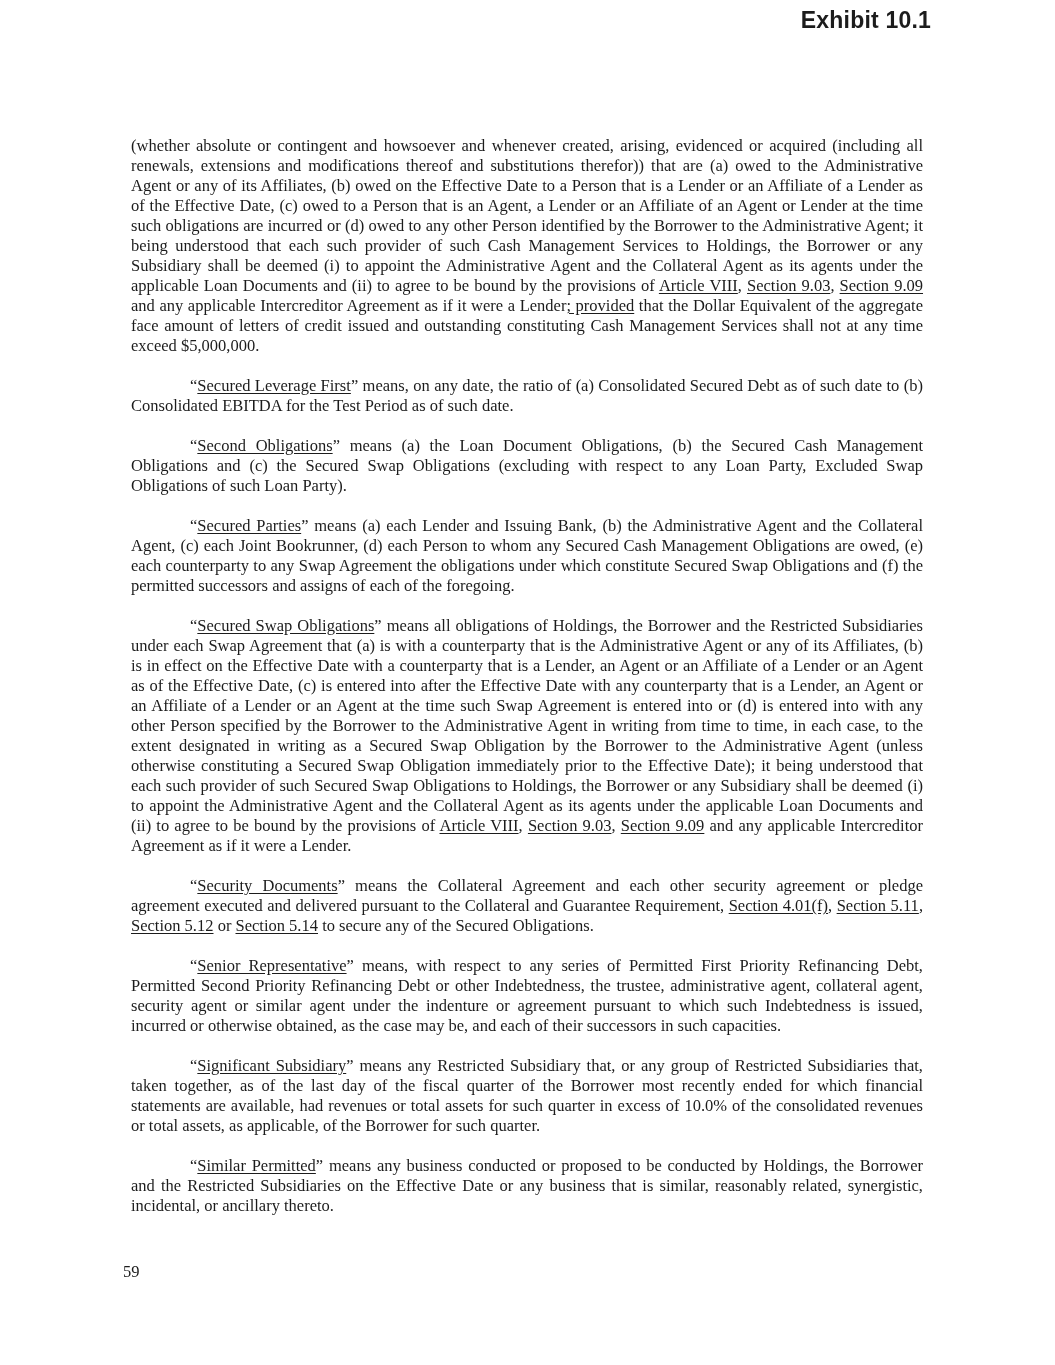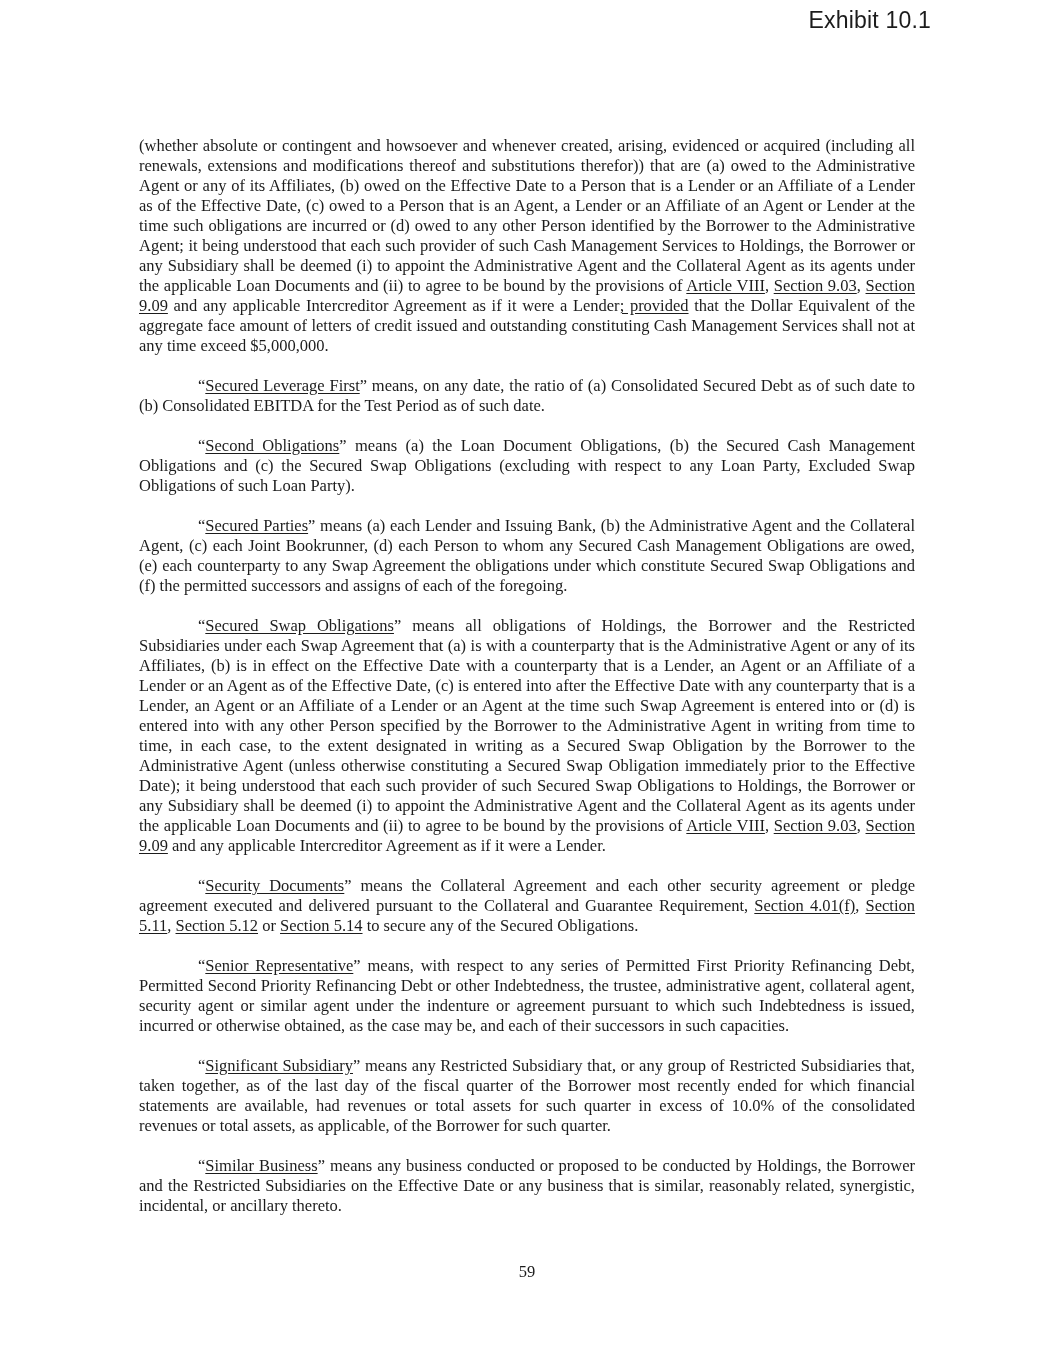--- a/index.html
+++ b/index.html
@@ -13,65 +13,65 @@
     height: 1365px;
     box-sizing: border-box;
     background: #ffffff;
     padding: 6px 124px 0 123px;
     overflow: hidden;
     font-family: "Liberation Serif", serif;
     color: #1c1c1c;
   }
   .exhibit-header {
     font-family: "Liberation Sans", sans-serif;
-    font-weight: normal;
+    font-weight: bold;
     font-size: 23px;
     line-height: 28px;
     text-align: right;
     letter-spacing: 0.2px;
   }
   .content {
     margin-top: 102px;
   }
   .content p {
-    margin: 16px;
+    margin: 8px;
     font-size: 16.5px;
     line-height: 20px;
     text-align: justify;
     text-justify: inter-word;
   }
   .content p + p {
     margin-top: 20px;
   }
   .content p.indented {
     text-indent: 59px;
   }
   .content u {
     text-decoration: underline;
     text-underline-offset: 2px;
   }
   .page-number {
     margin-top: 46px;
     font-size: 16.5px;
     line-height: 20px;
-    text-align: center;
+    text-align: left;
   }
 </style>
 </head>
 <body>
 
 <div class="page">
   <div class="exhibit-header">Exhibit 10.1</div>
 
   <main class="content">
     <p><span>(whether absolute or contingent and howsoever and whenever created, arising, evidenced or acquired (including all renewals, extensions and modifications thereof and substitutions therefor)) that are (a) owed to the Administrative Agent or any of its Affiliates, (b) owed on the Effective Date to a Person that is a Lender or an Affiliate of a Lender as of the Effective Date, (c) owed to a Person that is an Agent, a Lender or an Affiliate of an Agent or Lender at the time such obligations are incurred or (d) owed to any other Person identified by the Borrower to the Administrative Agent; it being understood that each such provider of such Cash Management Services to Holdings, the Borrower or any Subsidiary shall be deemed (i) to appoint the Administrative Agent and the Collateral Agent as its agents under the applicable Loan Documents and (ii) to agree to be bound by the provisions of </span><u>Article VIII</u><span>, </span><u>Section 9.03</u><span>, </span><u>Section 9.09</u><span> and any applicable Intercreditor Agreement as if it were a Lender</span><u>; provided</u><span> that the Dollar Equivalent of the aggregate face amount of letters of credit issued and outstanding constituting Cash Management Services shall not at any time exceed $5,000,000.</span></p>
     <p class="indented"><span>“</span><u>Secured Leverage First</u><span>” means, on any date, the ratio of (a) Consolidated Secured Debt as of such date to (b) Consolidated EBITDA for the Test Period as of such date.</span></p>
     <p class="indented"><span>“</span><u>Second Obligations</u><span>” means (a) the Loan Document Obligations, (b) the Secured Cash Management Obligations and (c) the Secured Swap Obligations (excluding with respect to any Loan Party, Excluded Swap Obligations of such Loan Party).</span></p>
     <p class="indented"><span>“</span><u>Secured Parties</u><span>” means (a) each Lender and Issuing Bank, (b) the Administrative Agent and the Collateral Agent, (c) each Joint Bookrunner, (d) each Person to whom any Secured Cash Management Obligations are owed, (e) each counterparty to any Swap Agreement the obligations under which constitute Secured Swap Obligations and (f) the permitted successors and assigns of each of the foregoing.</span></p>
     <p class="indented"><span>“</span><u>Secured Swap Obligations</u><span>” means all obligations of Holdings, the Borrower and the Restricted Subsidiaries under each Swap Agreement that (a) is with a counterparty that is the Administrative Agent or any of its Affiliates, (b) is in effect on the Effective Date with a counterparty that is a Lender, an Agent or an Affiliate of a Lender or an Agent as of the Effective Date, (c) is entered into after the Effective Date with any counterparty that is a Lender, an Agent or an Affiliate of a Lender or an Agent at the time such Swap Agreement is entered into or (d) is entered into with any other Person specified by the Borrower to the Administrative Agent in writing from time to time, in each case, to the extent designated in writing as a Secured Swap Obligation by the Borrower to the Administrative Agent (unless otherwise constituting a Secured Swap Obligation immediately prior to the Effective Date); it being understood that each such provider of such Secured Swap Obligations to Holdings, the Borrower or any Subsidiary shall be deemed (i) to appoint the Administrative Agent and the Collateral Agent as its agents under the applicable Loan Documents and (ii) to agree to be bound by the provisions of </span><u>Article VIII</u><span>, </span><u>Section 9.03</u><span>, </span><u>Section 9.09</u><span> and any applicable Intercreditor Agreement as if it were a Lender.</span></p>
     <p class="indented"><span>“</span><u>Security Documents</u><span>” means the Collateral Agreement and each other security agreement or pledge agreement executed and delivered pursuant to the Collateral and Guarantee Requirement, </span><u>Section 4.01(f)</u><span>, </span><u>Section 5.11</u><span>, </span><u>Section 5.12</u><span> or </span><u>Section 5.14</u><span> to secure any of the Secured Obligations.</span></p>
     <p class="indented"><span>“</span><u>Senior Representative</u><span>” means, with respect to any series of Permitted First Priority Refinancing Debt, Permitted Second Priority Refinancing Debt or other Indebtedness, the trustee, administrative agent, collateral agent, security agent or similar agent under the indenture or agreement pursuant to which such Indebtedness is issued, incurred or otherwise obtained, as the case may be, and each of their successors in such capacities.</span></p>
     <p class="indented"><span>“</span><u>Significant Subsidiary</u><span>” means any Restricted Subsidiary that, or any group of Restricted Subsidiaries that, taken together, as of the last day of the fiscal quarter of the Borrower most recently ended for which financial statements are available, had revenues or total assets for such quarter in excess of 10.0% of the consolidated revenues or total assets, as applicable, of the Borrower for such quarter.</span></p>
-    <p class="indented"><span>“</span><u>Similar Business</u><span>” means any business conducted or proposed to be conducted by Holdings, the Borrower and the Restricted Subsidiaries on the Effective Date or any business that is similar, reasonably related, synergistic, incidental, or ancillary thereto.</span></p>
+    <p class="indented"><span>“</span><u>Similar Permitted</u><span>” means any business conducted or proposed to be conducted by Holdings, the Borrower and the Restricted Subsidiaries on the Effective Date or any business that is similar, reasonably related, synergistic, incidental, or ancillary thereto.</span></p>
   </main>
 
   <div class="page-number">59</div>
 </div>
 
 </body></html>

